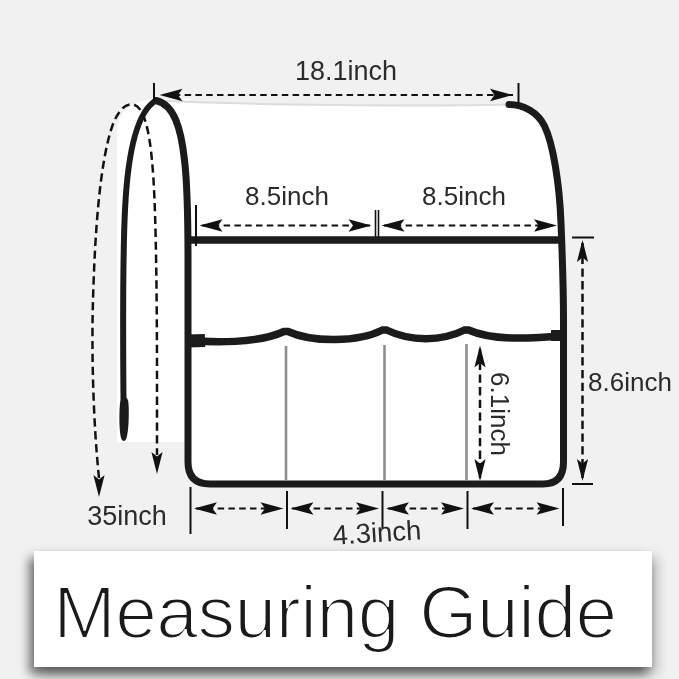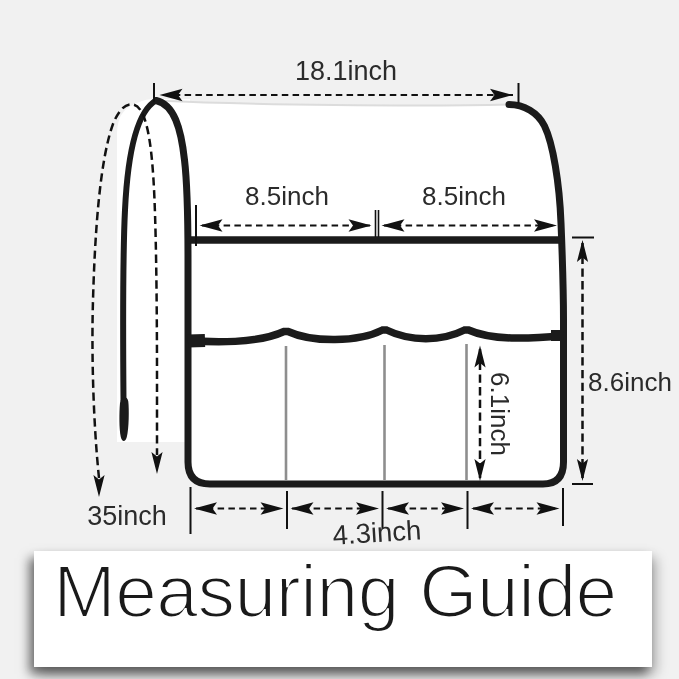--- a/index.html
+++ b/index.html
@@ -2,21 +2,21 @@
 <html><head>
 <meta charset="utf-8">
 <style>
   html,body{margin:0;padding:0;}
   body{width:679px;height:679px;background:#f1f1f1;overflow:hidden;position:relative;
        font-family:"Liberation Sans",sans-serif;}
   #scene{position:absolute;left:0;top:0;}
   
   #banner{position:absolute;left:34px;top:551px;width:618px;height:116px;background:#ffffff;
           box-shadow:-5px 7px 10px rgba(0,0,0,0.5),4px 7px 12px rgba(0,0,0,0.28);
-          display:flex;}
+          display:flex;align-items:center;}
   #banner span{display:block;width:100%;text-align:center;
           font-size:75px;letter-spacing:-0.5px;color:#1a1a1a;line-height:1;
           -webkit-text-stroke:2.2px #ffffff;
           transform:translate(-8px,3px);}
 </style>
 </head>
 <body>
 
 <svg id="scene" width="679" height="679" viewBox="0 0 679 679">
 

